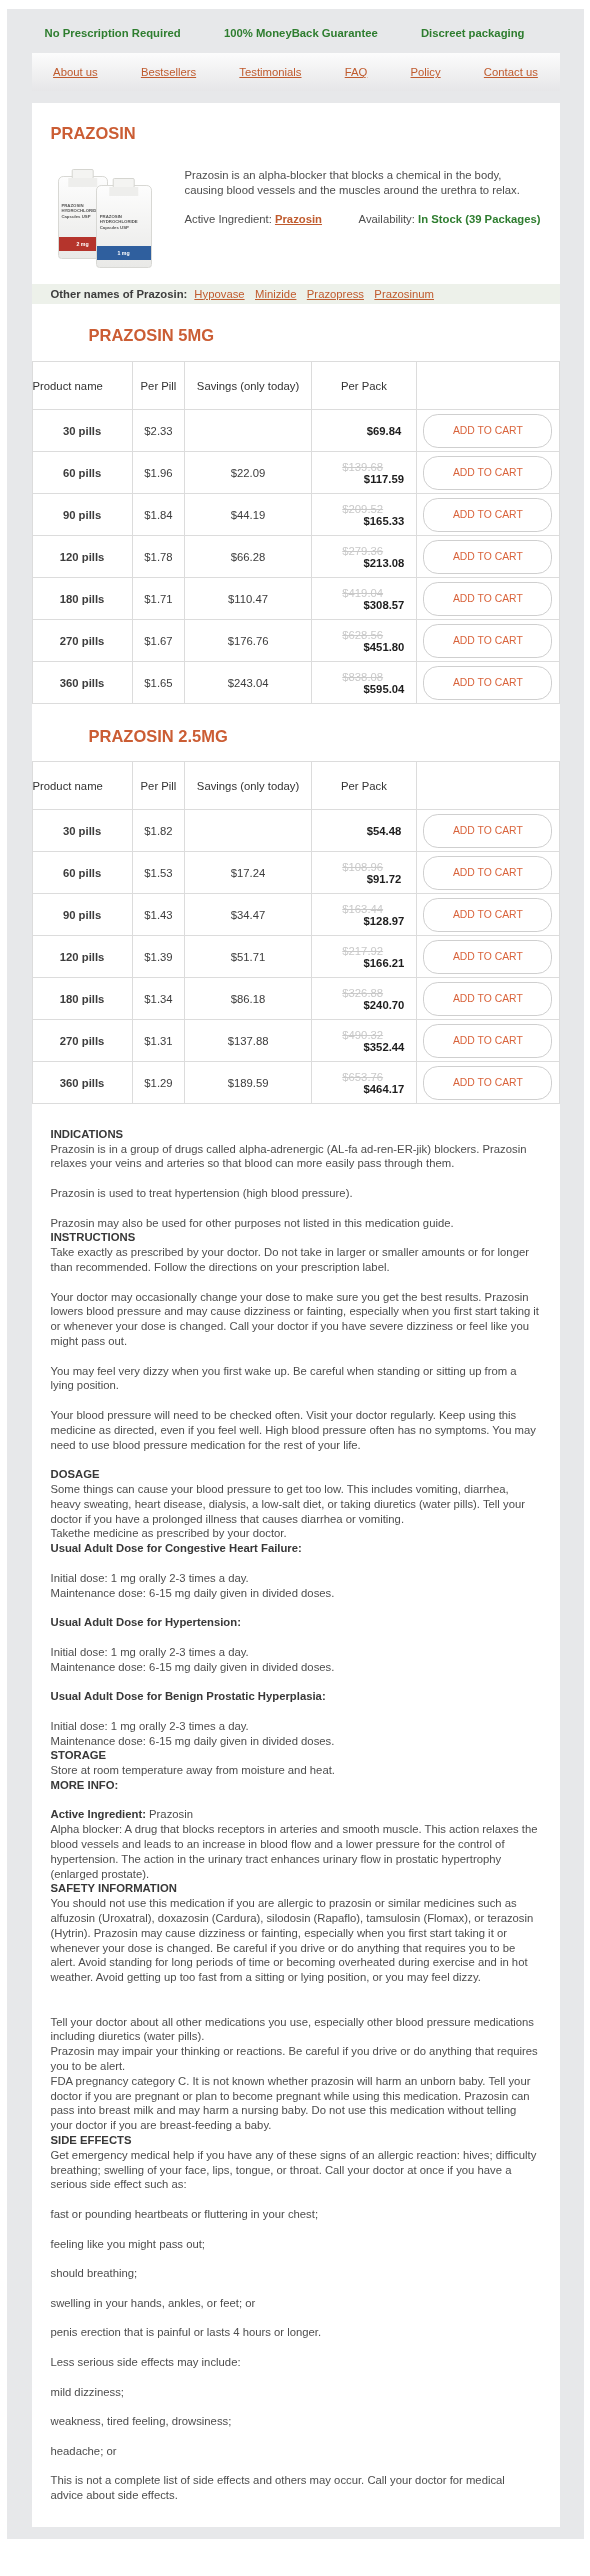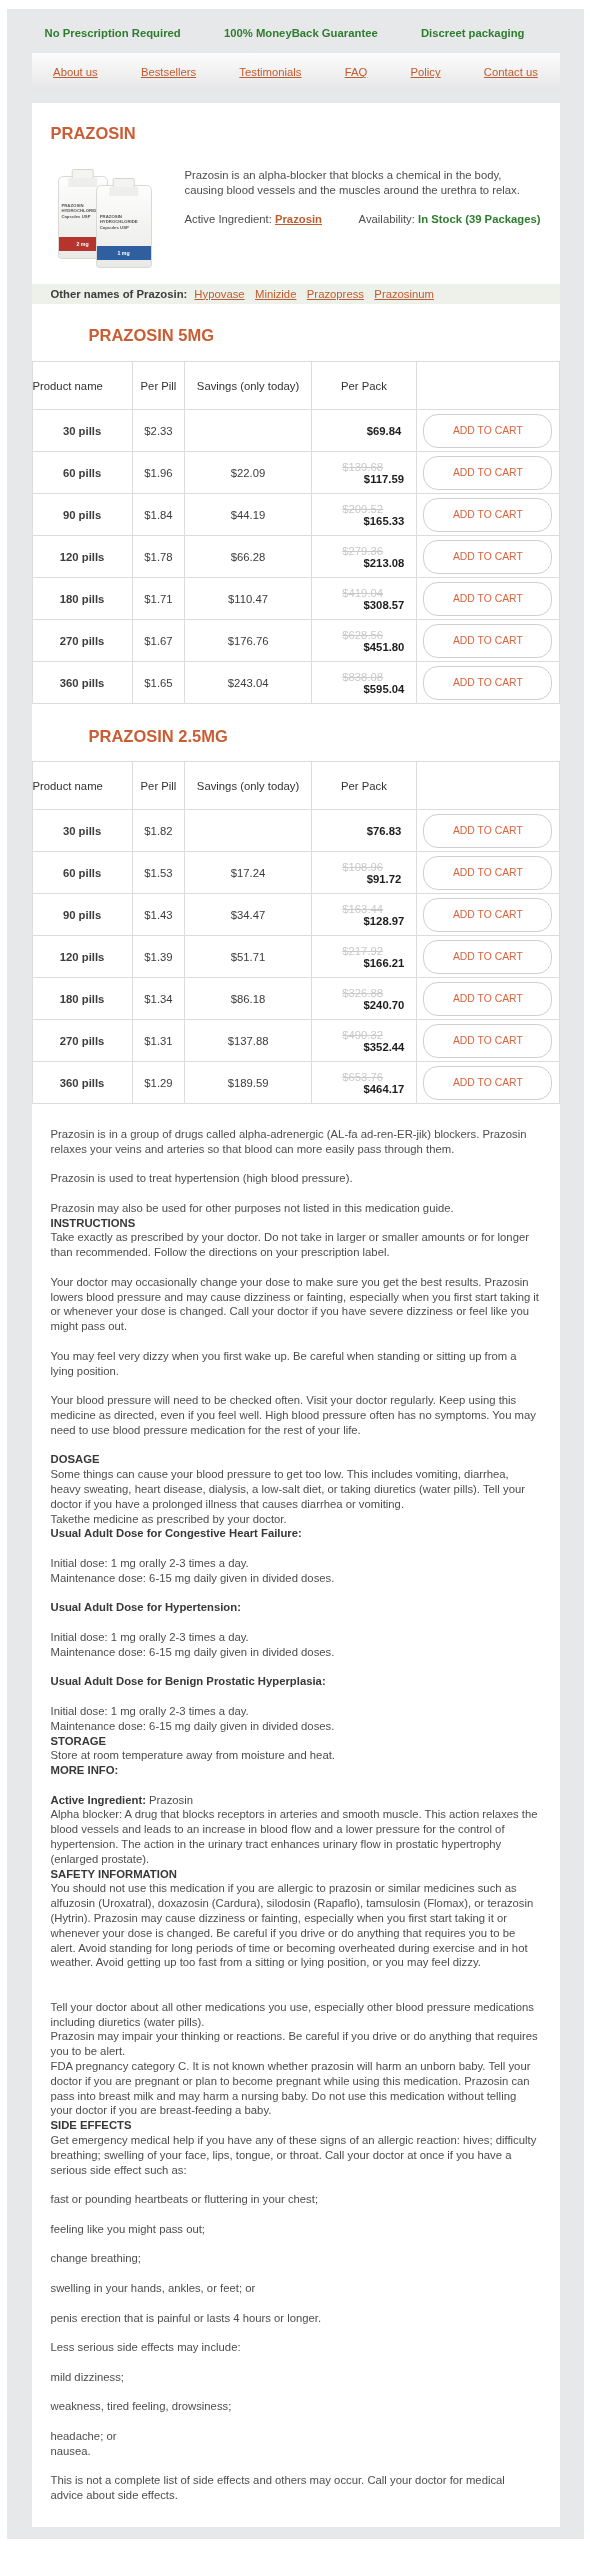--- a/index.html
+++ b/index.html
@@ -192,21 +192,21 @@
           <th class="c-sav">Savings (only today)</th>
           <th class="c-pack">Per Pack</th>
           <th class="c-btn"></th>
         </tr>
       </thead>
       <tbody>
           <tr>
             <td class="c-name">30 pills</td>
             <td class="c-pill">$1.82</td>
             <td class="c-sav"></td>
-            <td class="c-pack"><span class="new">$76.83</span></td>
+            <td class="c-pack"><span class="new">$54.48</span></td>
             <td class="c-btn"><button class="cart">ADD TO CART</button></td>
           </tr>
           <tr>
             <td class="c-name">60 pills</td>
             <td class="c-pill">$1.53</td>
             <td class="c-sav">$17.24</td>
             <td class="c-pack"><span class="old">$108.96</span> <span class="new">$91.72</span></td>
             <td class="c-btn"><button class="cart">ADD TO CART</button></td>
           </tr>
           <tr>
@@ -241,20 +241,21 @@
             <td class="c-name">360 pills</td>
             <td class="c-pill">$1.29</td>
             <td class="c-sav">$189.59</td>
             <td class="c-pack"><span class="old">$653.76</span> <span class="new">$464.17</span></td>
             <td class="c-btn"><button class="cart">ADD TO CART</button></td>
           </tr>
         </tbody>
     </table>
 
     <div class="info">
+        <div class="ln h">INDICATIONS</div>
         <div class="ln p">Prazosin is in a group of drugs called alpha-adrenergic (AL-fa ad-ren-ER-jik) blockers. Prazosin relaxes your veins and arteries so that blood can more easily pass through them.</div>
         <div class="gap"></div>
         <div class="ln p">Prazosin is used to treat hypertension (high blood pressure).</div>
         <div class="gap"></div>
         <div class="ln p">Prazosin may also be used for other purposes not listed in this medication guide.</div>
         <div class="ln h">INSTRUCTIONS</div>
         <div class="ln p">Take exactly as prescribed by your doctor. Do not take in larger or smaller amounts or for longer than recommended. Follow the directions on your prescription label.</div>
         <div class="gap"></div>
         <div class="ln p">Your doctor may occasionally change your dose to make sure you get the best results. Prazosin lowers blood pressure and may cause dizziness or fainting, especially when you first start taking it or whenever your dose is changed. Call your doctor if you have severe dizziness or feel like you might pass out.</div>
         <div class="gap"></div>
@@ -292,33 +293,32 @@
         <div class="ln p">Tell your doctor about all other medications you use, especially other blood pressure medications including diuretics (water pills).</div>
         <div class="ln p">Prazosin may impair your thinking or reactions. Be careful if you drive or do anything that requires you to be alert.</div>
         <div class="ln p">FDA pregnancy category C. It is not known whether prazosin will harm an unborn baby. Tell your doctor if you are pregnant or plan to become pregnant while using this medication. Prazosin can pass into breast milk and may harm a nursing baby. Do not use this medication without telling your doctor if you are breast-feeding a baby.</div>
         <div class="ln h">SIDE EFFECTS</div>
         <div class="ln p">Get emergency medical help if you have any of these signs of an allergic reaction: hives; difficulty breathing; swelling of your face, lips, tongue, or throat. Call your doctor at once if you have a serious side effect such as:</div>
         <div class="gap"></div>
         <div class="ln p">fast or pounding heartbeats or fluttering in your chest;</div>
         <div class="gap"></div>
         <div class="ln p">feeling like you might pass out;</div>
         <div class="gap"></div>
-        <div class="ln p">change breathing;</div>
+        <div class="ln p">should breathing;</div>
         <div class="gap"></div>
         <div class="ln p">swelling in your hands, ankles, or feet; or</div>
         <div class="gap"></div>
         <div class="ln p">penis erection that is painful or lasts 4 hours or longer.</div>
         <div class="gap"></div>
         <div class="ln p">Less serious side effects may include:</div>
         <div class="gap"></div>
         <div class="ln p">mild dizziness;</div>
         <div class="gap"></div>
         <div class="ln p">weakness, tired feeling, drowsiness;</div>
         <div class="gap"></div>
         <div class="ln p">headache; or</div>
-        <div class="ln p">nausea.</div>
         <div class="gap"></div>
         <div class="ln p">This is not a complete list of side effects and others may occur. Call your doctor for medical advice about side effects.</div>
       </div>
 
   </div>
 </div>
 
 
 </body></html>

